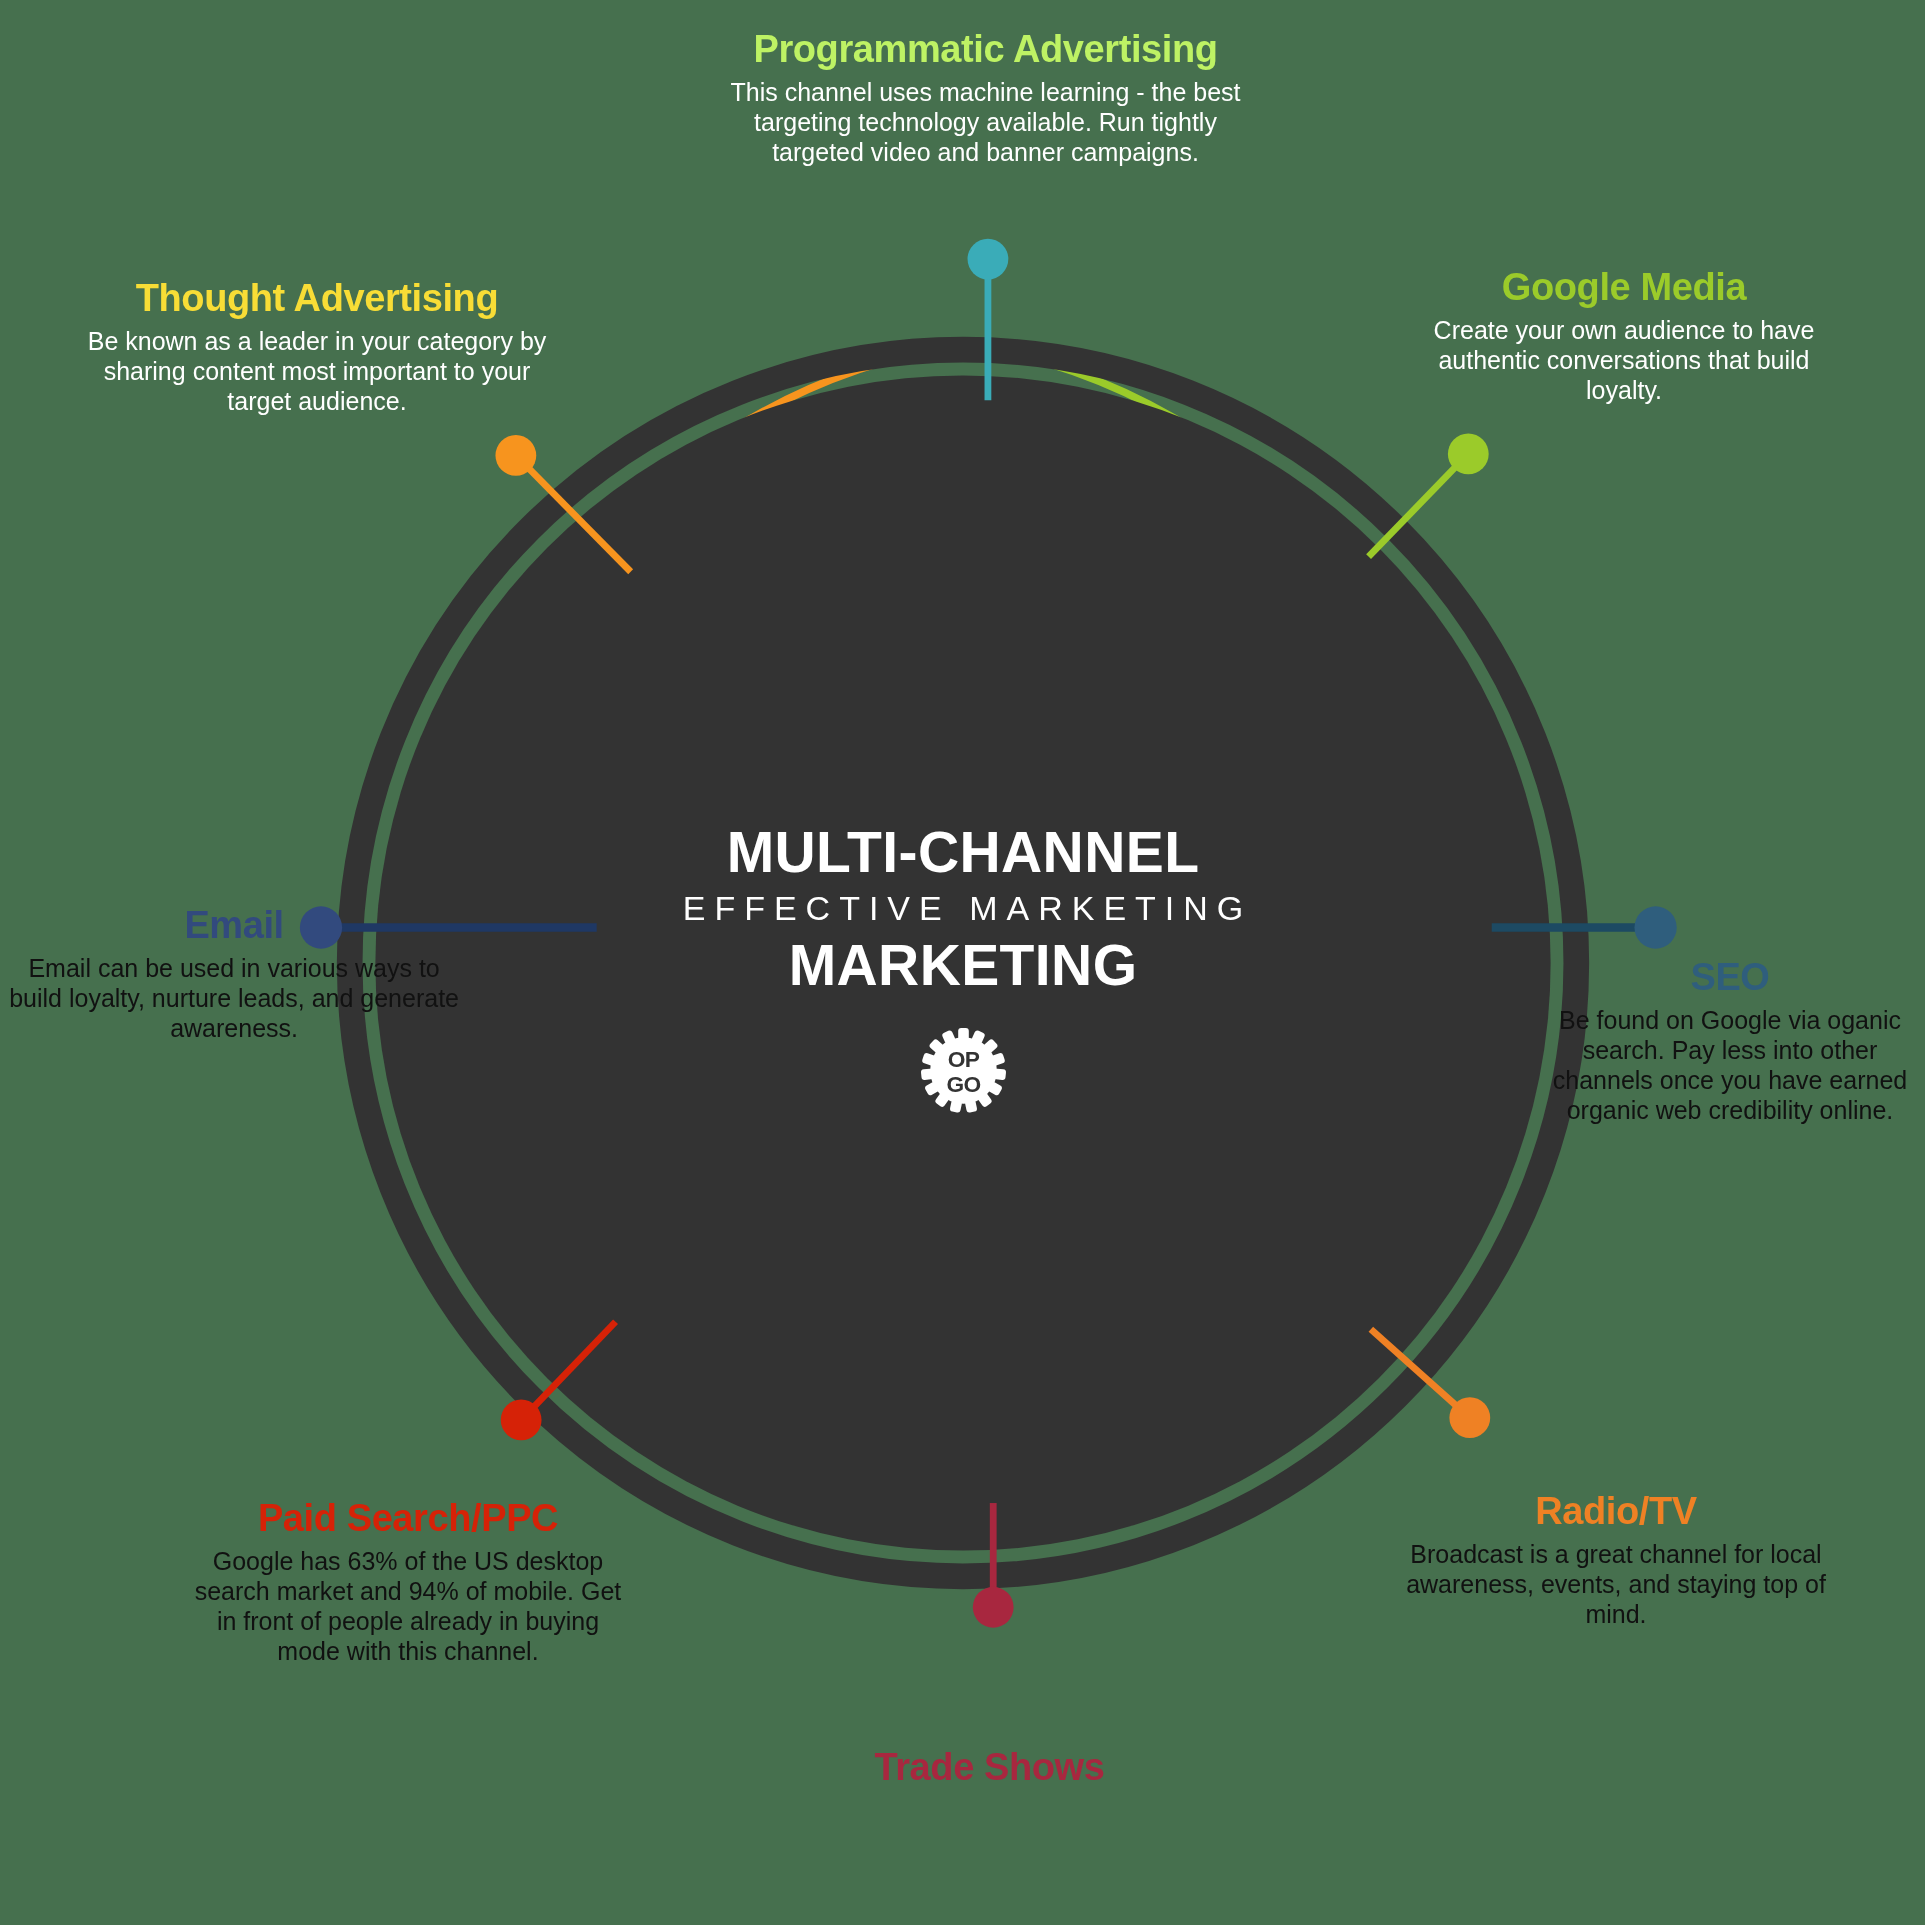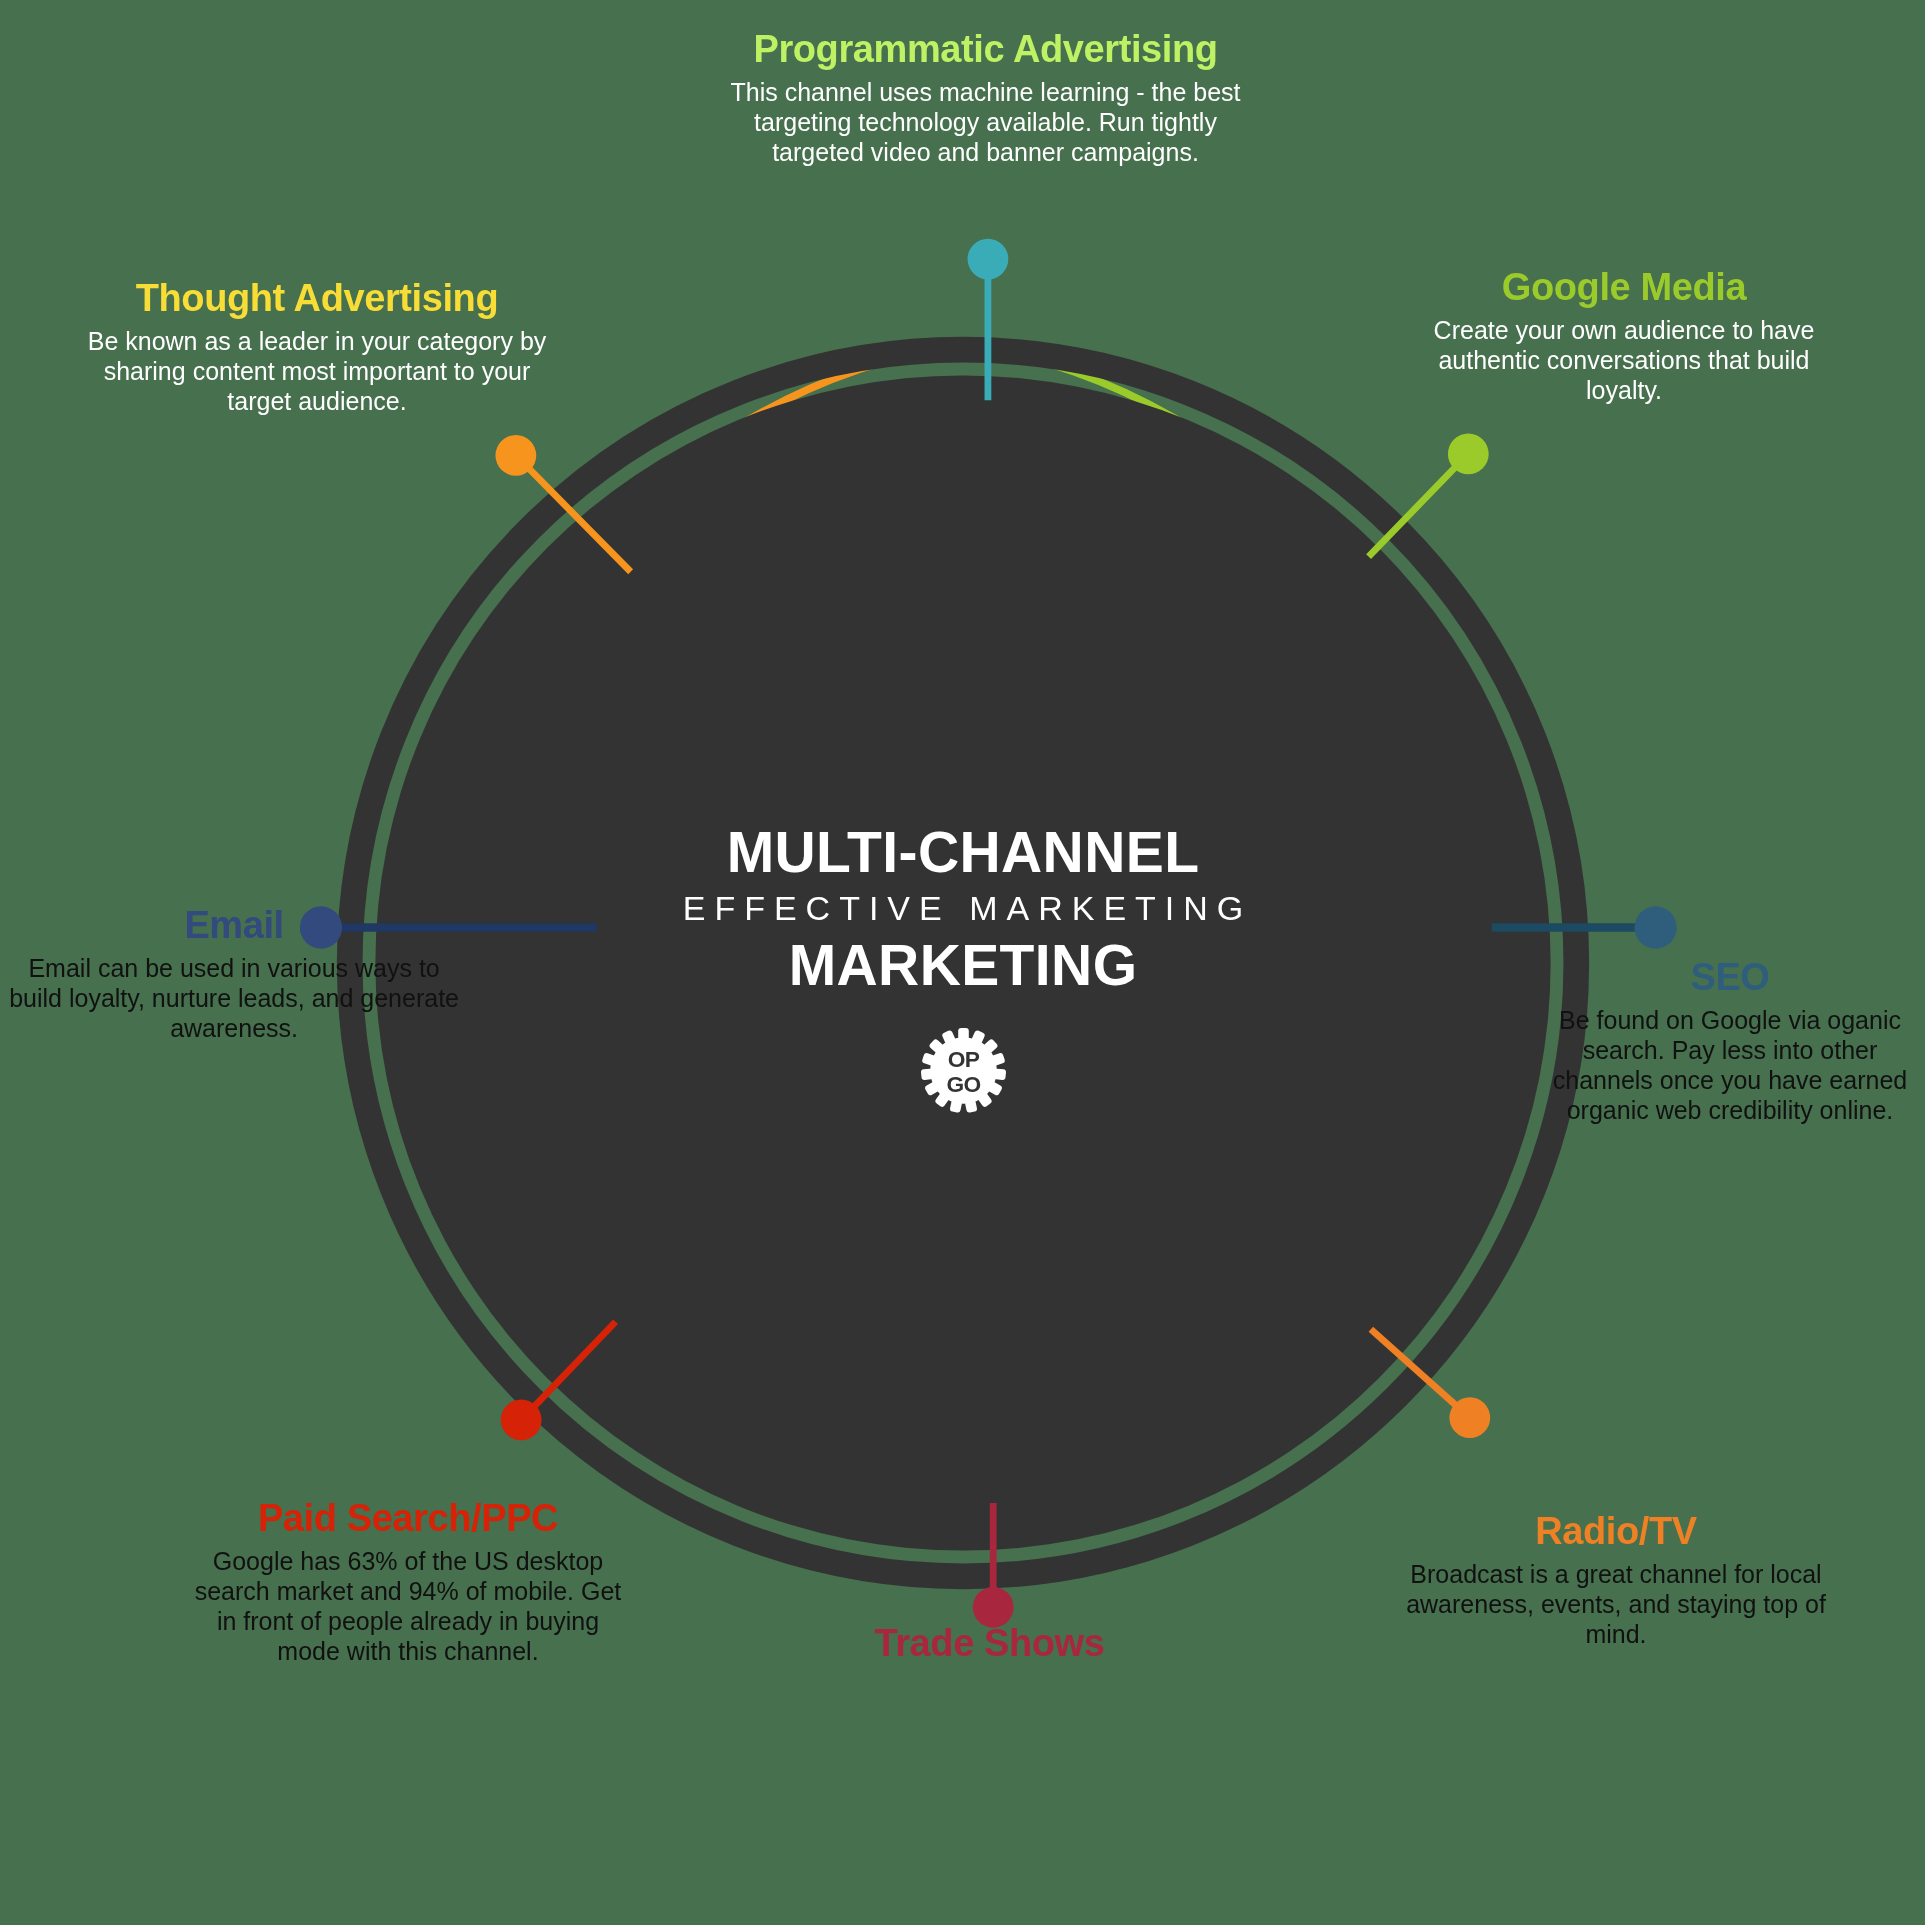--- a/index.html
+++ b/index.html
@@ -45,25 +45,25 @@
 
   #blk-email{left:7.6px;top:906px;width:453px;text-align:center;}
   #blk-email .ttl{font-size:38px;color:#324a7e;}
 
   #blk-seo{left:1541px;top:958px;width:378px;text-align:center;}
   #blk-seo .ttl{font-size:38px;color:#2f5e7d;}
 
   #blk-ppc{left:189px;top:1499px;width:438px;text-align:center;}
   #blk-ppc .ttl{font-size:38px;color:#d62207;}
 
-  #blk-tradeshows{left:763px;top:1624px;width:453px;text-align:center;}
+  #blk-tradeshows{left:763px;top:1748px;width:453px;text-align:center;}
   #blk-tradeshows .ttl{font-size:38px;color:#a8273f;}
 
   #blk-radiotv{left:1393px;top:1492px;width:446px;text-align:center;}
-  #blk-radiotv .ttl{font-size:38px;color:#ef8124;margin-top:20px;}
+  #blk-radiotv .ttl{font-size:38px;color:#ef8124;}
 
   
   .center-wrap{
     position:absolute;
     left:661px;top:823px;
     width:604px;
     text-align:center;
     color:#ffffff;
   }
   .c-line1{

